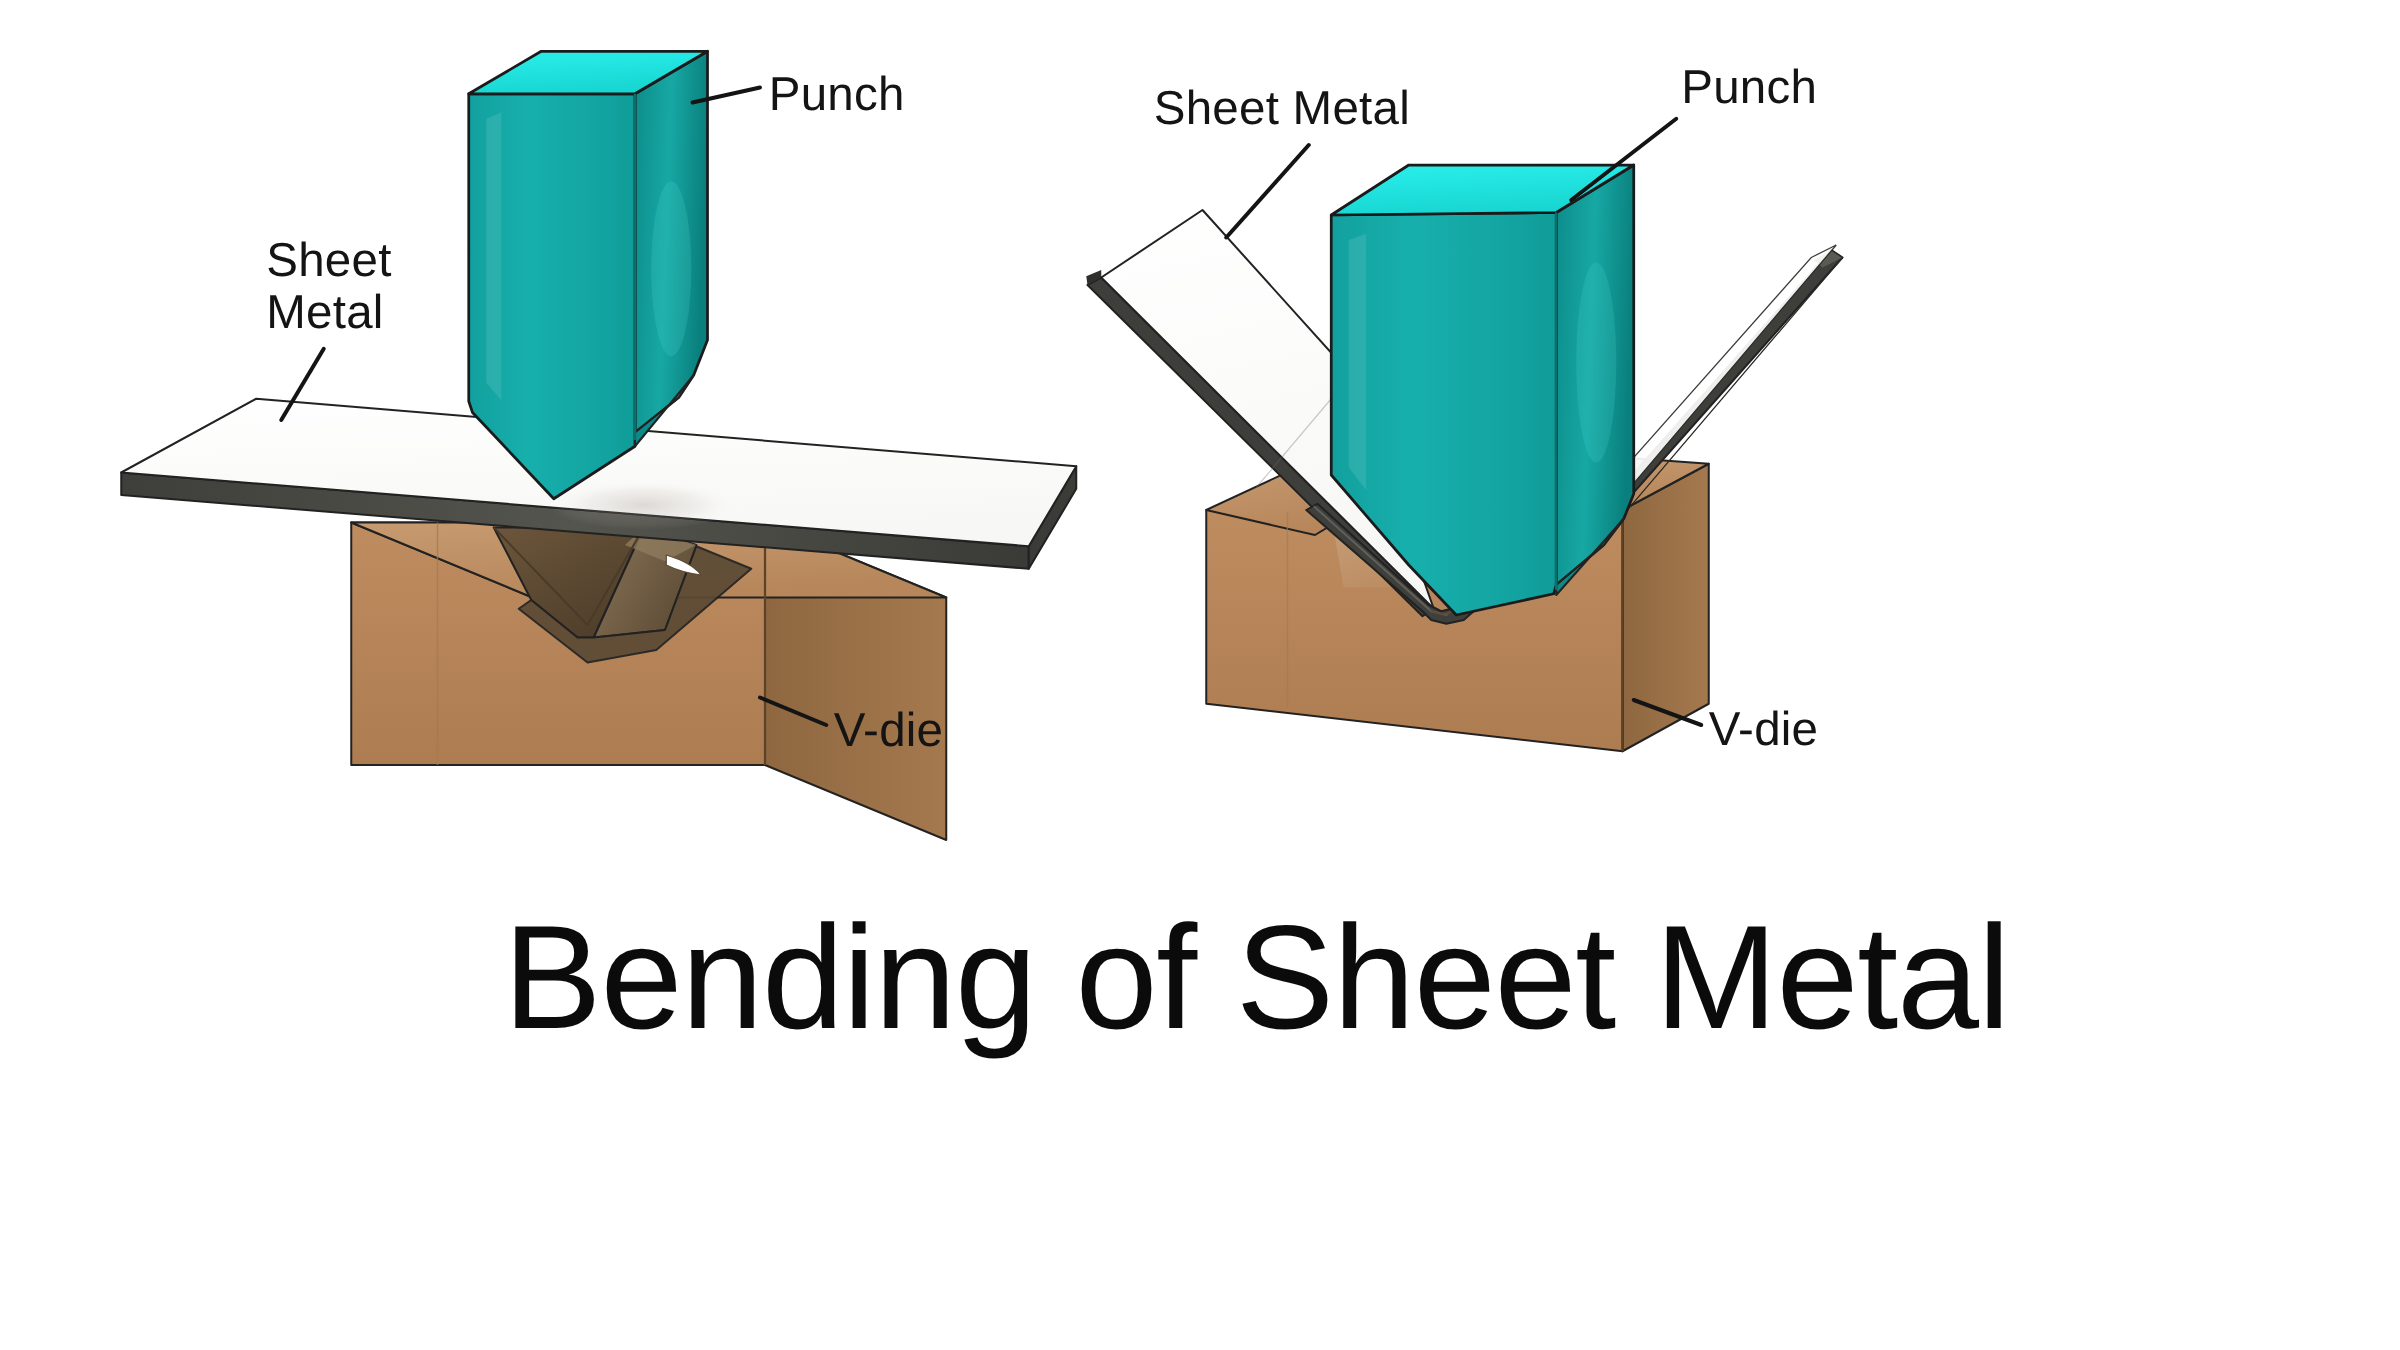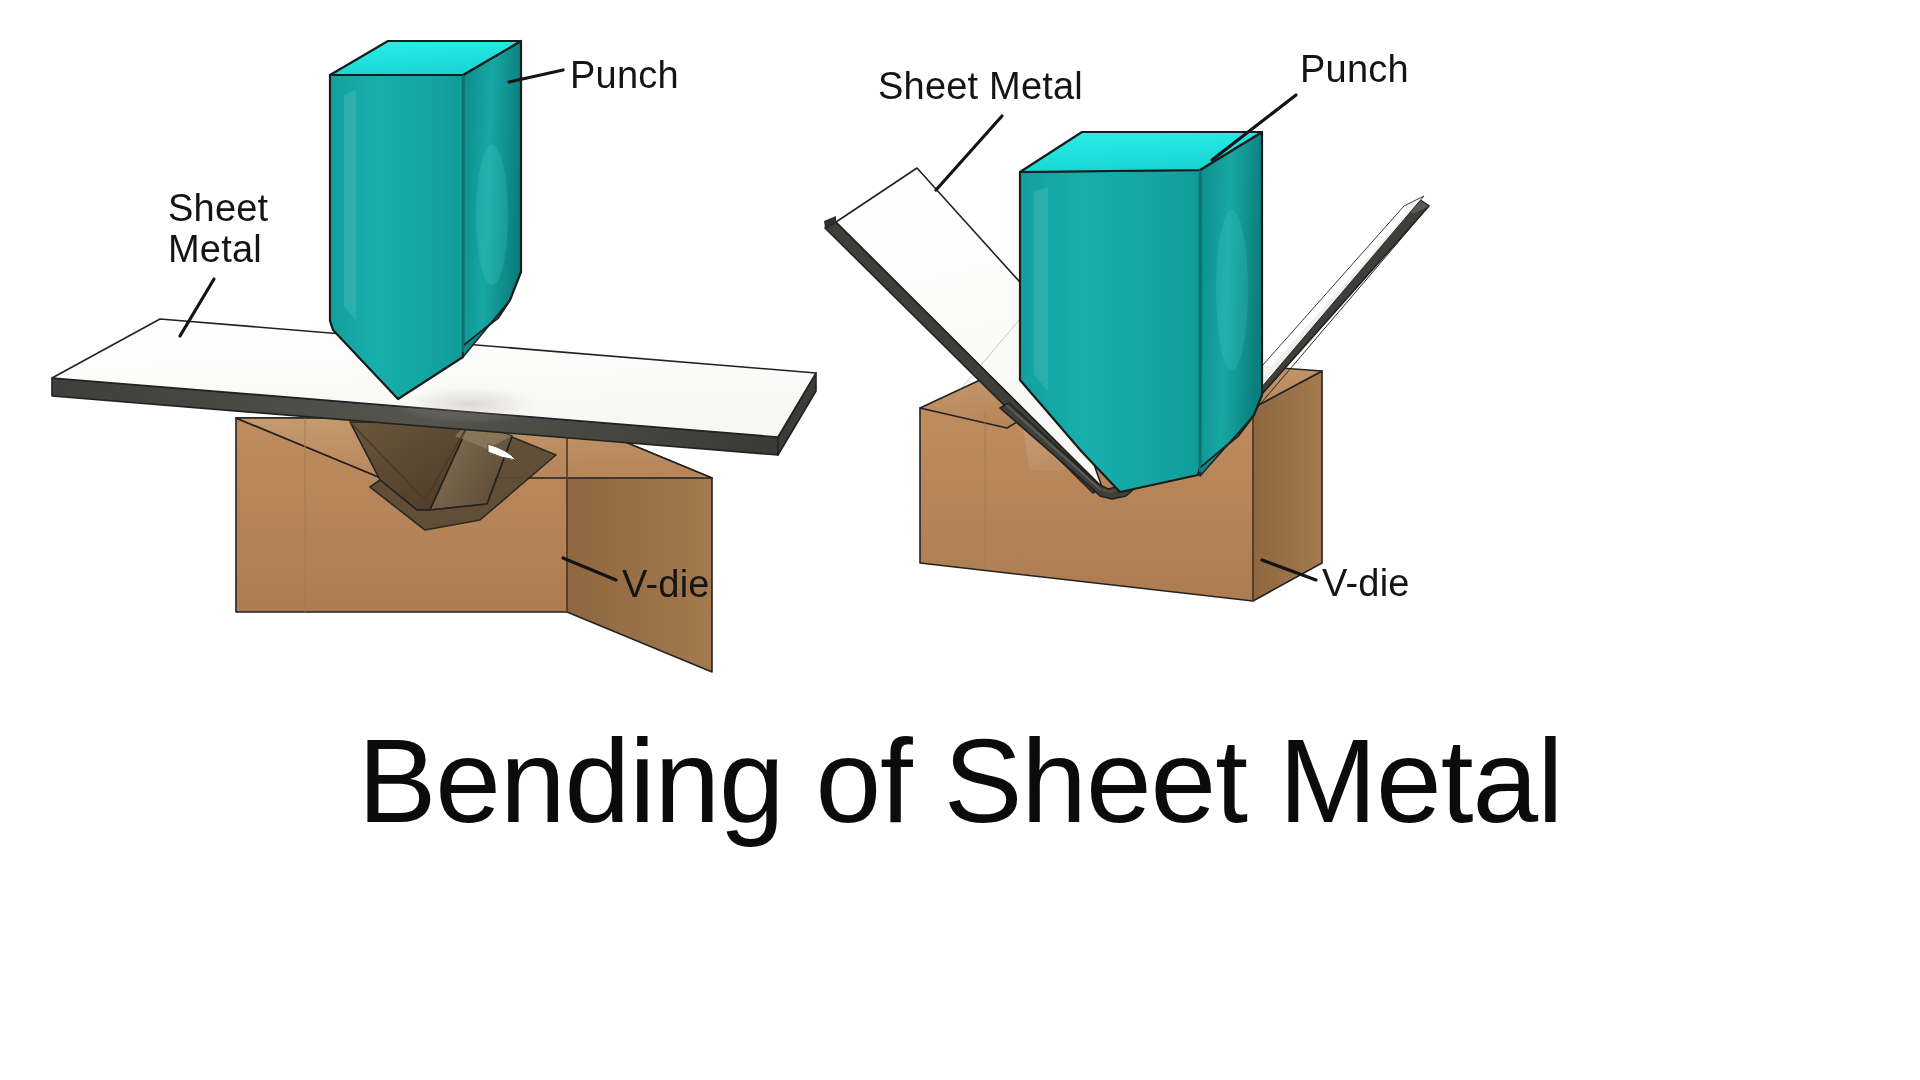--- a/index.html
+++ b/index.html
@@ -1,21 +1,21 @@
 <!DOCTYPE html>
 <html><head>
 <meta charset="utf-8">
 <style>
   html,body{margin:0;padding:0;background:#ffffff;}
   body{
     width:1920px;height:1080px;overflow:hidden;
     font-family:"Liberation Sans","DejaVu Sans",sans-serif;
     position:relative;
   }
-  #stage{position:absolute;inset:0;width:1548px;height:1080px;}
+  #stage{position:absolute;inset:0;width:1548px;height:1080px;padding-left:45px;}
   svg{display:block;}
   .lbl{
     font-family:"Liberation Sans","DejaVu Sans",sans-serif;
     fill:#141414;
     font-weight:300;
     letter-spacing:.2px;
   }
   .lbl-lg{font-size:38px;}
   .leader{stroke:#141414;stroke-width:3.2;fill:none;stroke-linecap:round;}
   .title-text{

